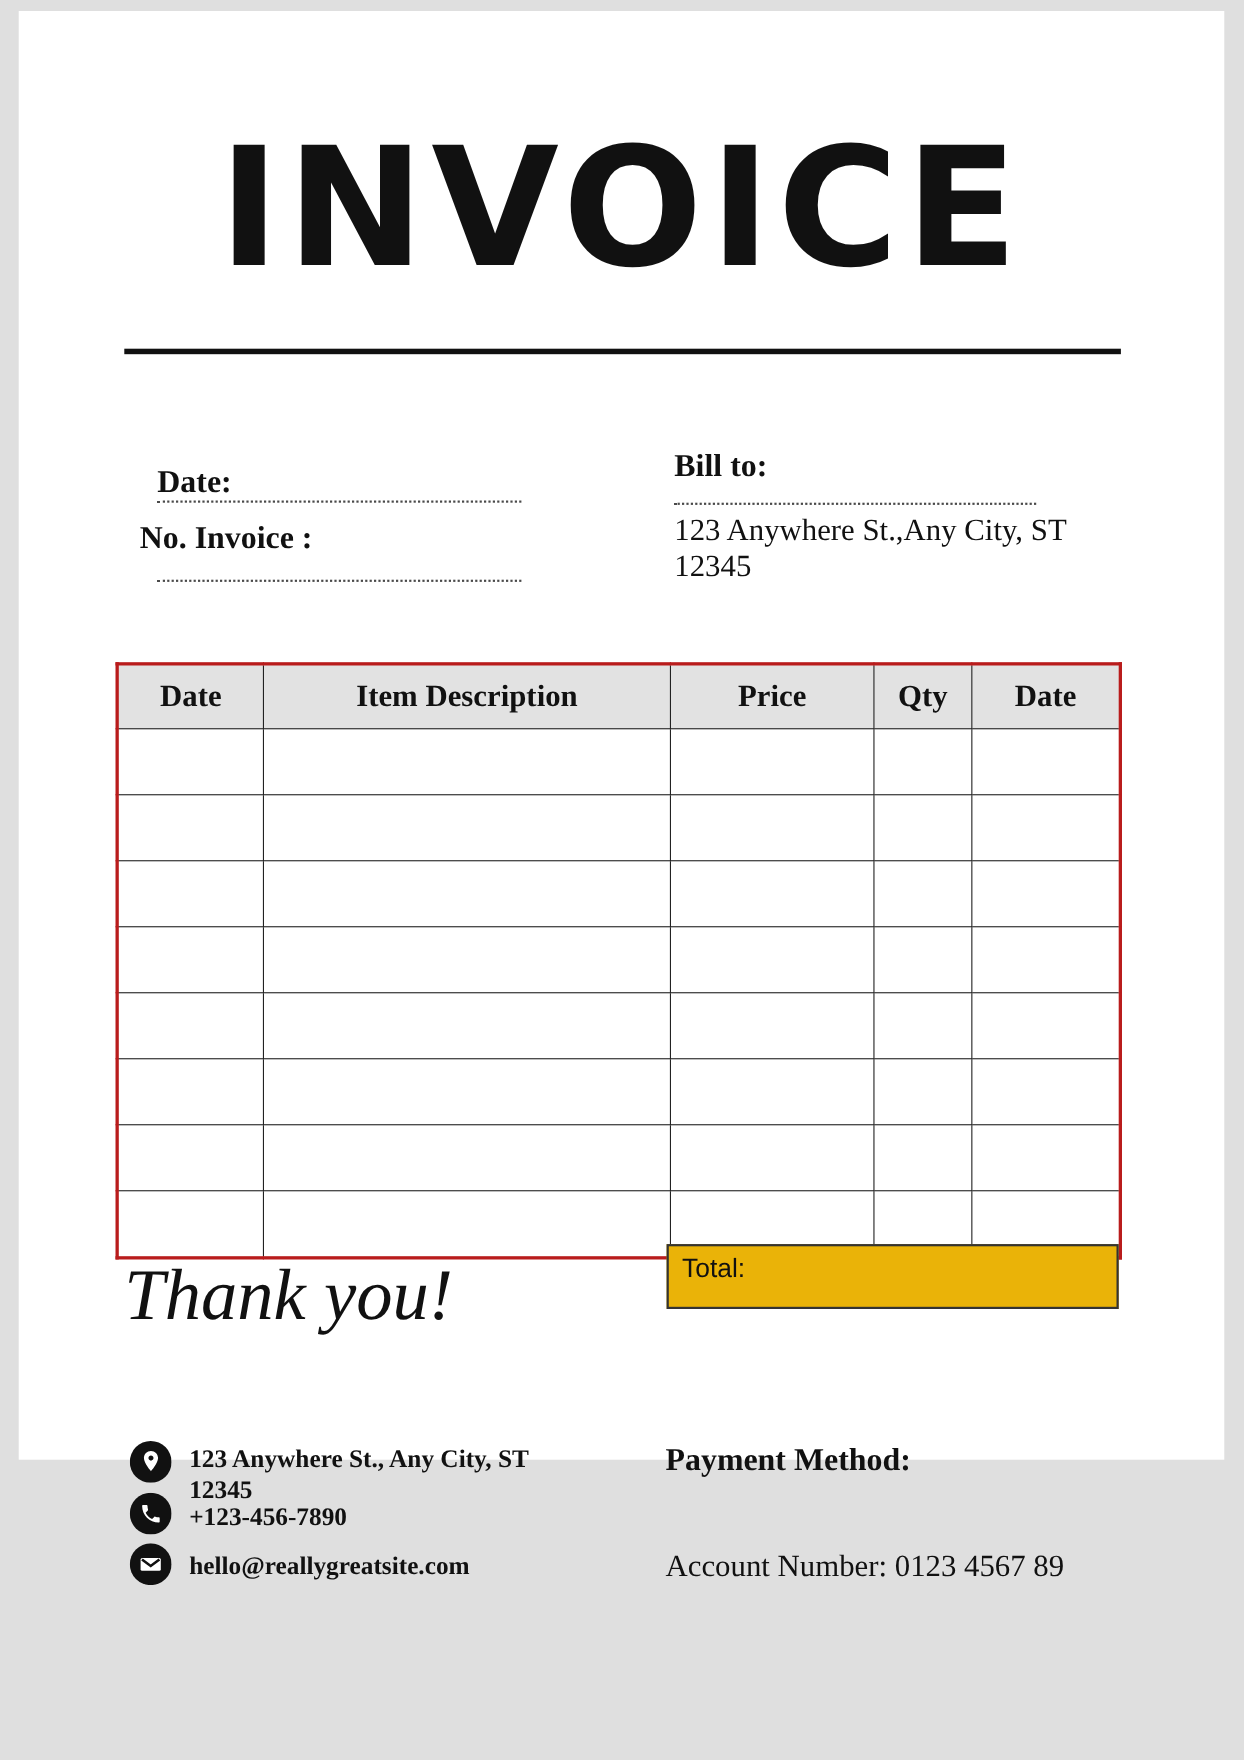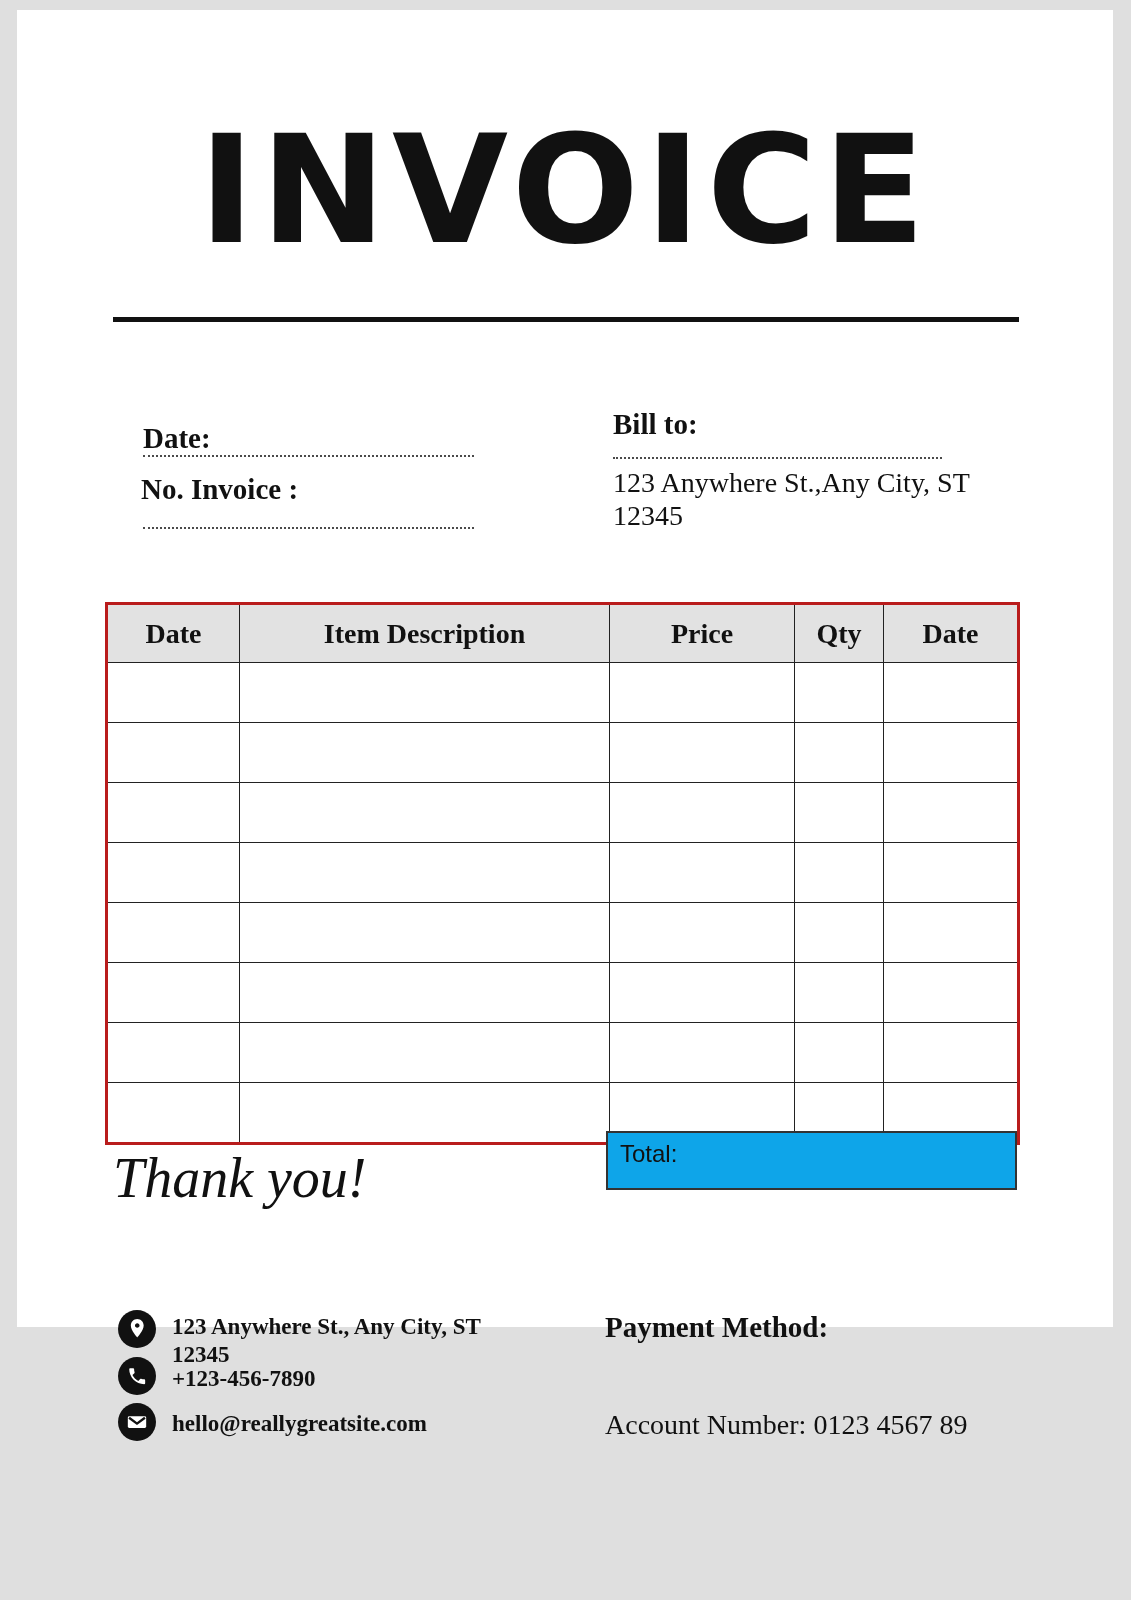--- a/index.html
+++ b/index.html
@@ -80,36 +80,36 @@
   table.items td { height: 59px; background: #fff; }
   .col-date  { width: 133px; }
   .col-desc  { width: 370px; }
   .col-price { width: 185px; }
   .col-qty   { width: 89px;  }
   .col-total { width: 135px; }
 
   .total-box {
     left: 589px; top: 1121px;
     width: 411px; height: 59px;
-    background: #0ea5e9;
+    background: #eab308;
     border: 2px solid #333;
     box-sizing: border-box;
   }
   .total-box .label {
     font-family: "Liberation Sans", "DejaVu Sans", sans-serif;
     font-size: 24px;
     font-weight: 500;
     padding: 7px 0 0 12px;
   }
 
   .thank-you {
     left: 96px; top: 1130px;
     font-style: italic;
     font-weight: 500;
-    font-size: 56px;
+    font-size: 66px;
     line-height: 76px;
     white-space: nowrap;
   }
 
   
   .contact-icon { width: 38px; height: 38px; display: block; }
   .contact-text {
     font-size: 23px;
     font-weight: 700;
     line-height: 28px;
@@ -132,21 +132,21 @@
 
 <div class="page">
 
   <div class="abs invoice-title">INVOICE</div>
   <div class="abs title-rule"></div>
 
   <div class="abs meta-label" style="left:126px; top:400px;margin-top:11px;">Date:</div>
   <div class="abs meta-text" style="left:210px; top:402px;"></div>
   <div class="abs dotted-line" style="left:126px; top:445px; width:331px;"></div>
 
-  <div class="abs meta-label" style="left:124px; top:462px;">No. Invoice :</div>
+  <div class="abs meta-label" style="left:110px; top:462px;">No. Invoice :</div>
   <div class="abs meta-text" style="left:310px; top:464px;"></div>
   <div class="abs dotted-line" style="left:126px; top:517px; width:331px;"></div>
 
   <div class="abs meta-label" style="left:596px; top:397px;">Bill to:</div>
   <div class="abs dotted-line" style="left:596px; top:447px; width:329px;"></div>
   <div class="abs meta-text" style="left:596px; top:456px; width:392px; line-height:33px;">123 Anywhere St.,Any City, ST 12345</div>
 
   <table class="items">
     <colgroup>
       <col class="col-date">

